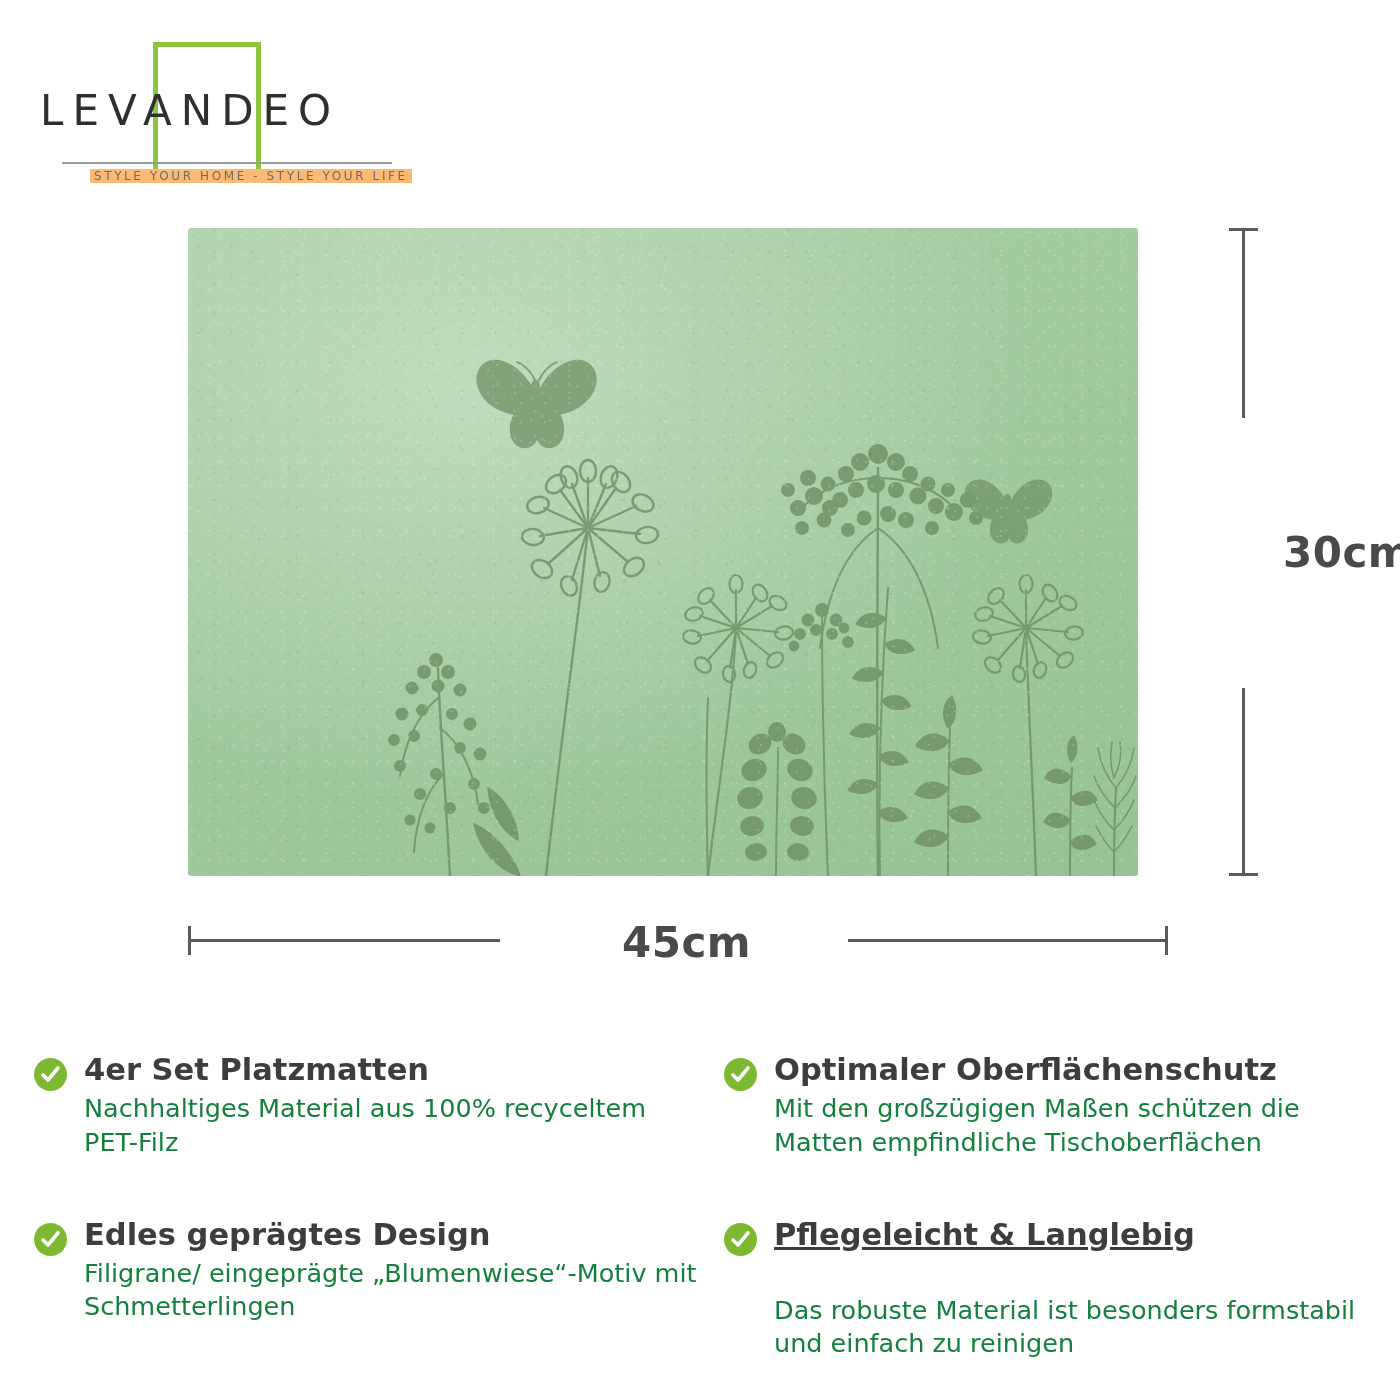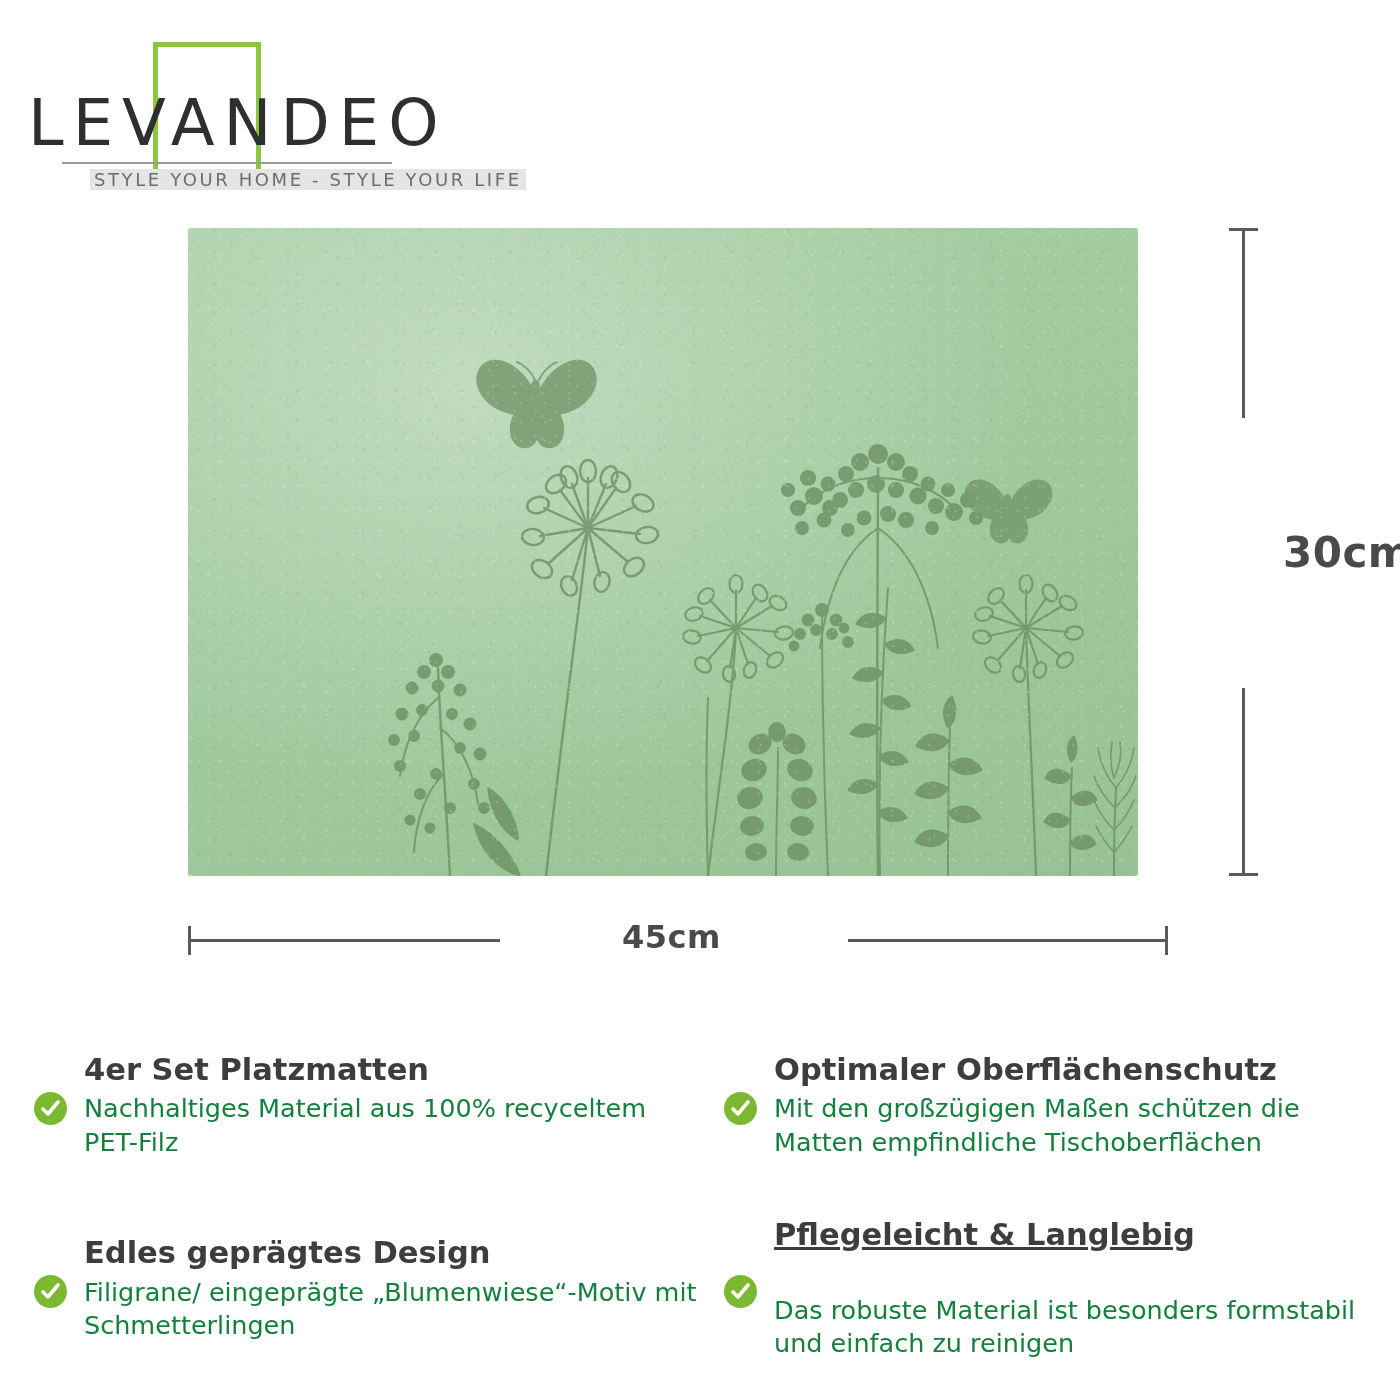--- a/index.html
+++ b/index.html
@@ -28,45 +28,45 @@
     position: absolute;
     left: 125px;
     top: 4px;
     width: 108px;
     height: 140px;
     border: 5px solid #8cc63f;
     box-sizing: border-box;
   }
   .logo-word {
     position: absolute;
-    left: 0px;
+    left: 12px;
     top: 48px;
     font-family: "DejaVu Sans", sans-serif;
-    font-size: 64px;
+    font-size: 42px;
     letter-spacing: 9px;
     font-weight: 400;
     color: #2f2f2f;
     white-space: nowrap;
   }
   .logo-rule {
     position: absolute;
     left: 34px;
     top: 124px;
     width: 330px;
     height: 2px;
     background: #9a9a9a;
   }
   .logo-tagline {
     position: absolute;
     left: 62px;
     top: 131px;
-    font-size: 18px;
+    font-size: 12px;
     letter-spacing: 2.6px;
     color: #6d6d6d;
-    background: #e5e5e5;
+    background: #fdba74;
     padding: 0 4px;
     white-space: nowrap;
   }
 
   
   .mat-wrap {
     position: absolute;
     left: 188px;
     top: 228px;
     width: 950px;
@@ -153,39 +153,39 @@
     position: absolute;
     top: 1px;
     width: 3px;
     height: 29px;
     background: #5a5a5a;
   }
   .dim-label-w {
     position: absolute;
     left: 622px;
     top: 918px;
-    font-size: 32px;
+    font-size: 42px;
     font-weight: bold;
     color: #4a4a4a;
     letter-spacing: 0.5px;
   }
 
   
   .features {
     position: absolute;
     left: 34px;
     top: 1052px;
     width: 1340px;
     display: grid;
     grid-template-columns: 690px 650px;
     grid-row-gap: 58px;
   }
   .feature {
     display: flex;
-    align-items: center;
+    align-items: flex-start;
     padding-right: 18px;
   }
   .check {
     flex: 0 0 auto;
     width: 33px;
     height: 33px;
     border-radius: 50%;
     background: #7cb832;
     margin-top: 6px;
     margin-right: 17px;

